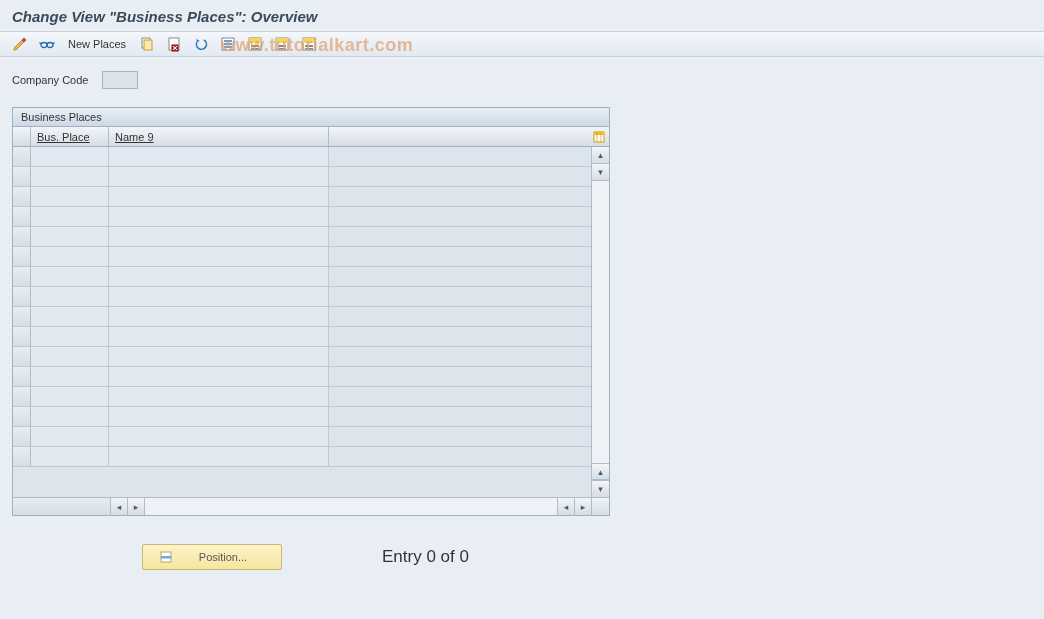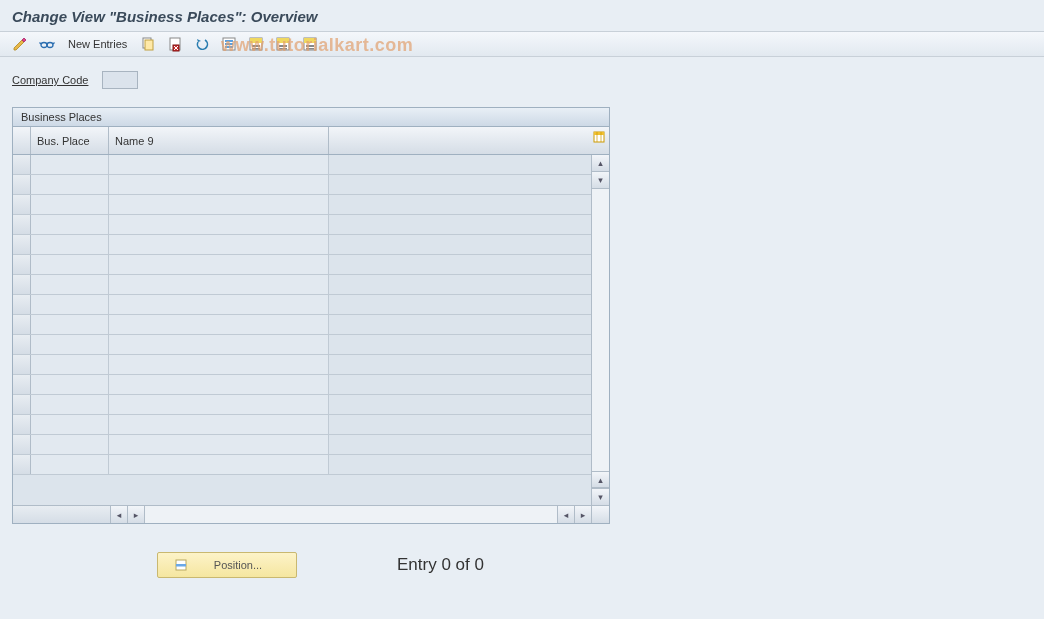--- a/index.html
+++ b/index.html
@@ -63,21 +63,20 @@
       pointer-events: none;
     }
     .content {
       padding: 14px 12px 0 12px;
     }
     .field-row {
       display: flex;
       align-items: center;
       gap: 14px;
       margin-bottom: 18px;
-      text-decoration: underline;
     }
     .field-label {
       font-size: 11px;
       color: #333;
     }
     .field-input {
       width: 36px;
       height: 18px;
       background: #dbe3ec;
       border: 1px solid #a8b4c0;
@@ -93,22 +92,23 @@
       background: linear-gradient(#e8eff6, #cdd9e6);
       border-bottom: 1px solid #9fb0c0;
       padding: 3px 8px;
       font-size: 11px;
       color: #333;
     }
     .grid-header-row {
       display: flex;
       background: linear-gradient(#f2f5f9, #d5dde6);
       border-bottom: 1px solid #9fb0c0;
-      height: 28px;
+      height: 20px;
       position: relative;
+      text-decoration: underline;
     }
     .grid-sel-col {
       width: 18px;
       border-right: 1px solid #b0bcc8;
       flex-shrink: 0;
     }
     .grid-col-h {
       border-right: 1px solid #b0bcc8;
       padding: 3px 6px;
       font-size: 11px;
@@ -212,21 +212,20 @@
     .position-btn {
       display: flex;
       align-items: center;
       height: 22px;
       width: 140px;
       background: linear-gradient(#fdf3c8, #f5e6a0);
       border: 1px solid #c9b870;
       border-radius: 2px;
       cursor: pointer;
       padding: 12px;
-      margin-left: 15px;
     }
     .position-icon {
       width: 22px;
       height: 100%;
       display: flex;
       align-items: center;
       justify-content: center;
       border-right: 1px solid #d8cd95;
     }
     .position-label {
@@ -256,21 +255,21 @@
       </svg>
   </span>
   <span class="toolbar-btn">
     <svg class="ico" viewBox="0 0 16 16">
         <ellipse cx="5" cy="9" rx="3" ry="2.5" fill="none" stroke="#2a6db0" stroke-width="1.3"></ellipse>
         <ellipse cx="11" cy="9" rx="3" ry="2.5" fill="none" stroke="#2a6db0" stroke-width="1.3"></ellipse>
         <path d="M8 9 Q8 7.5 8 9" stroke="#2a6db0" stroke-width="1.3"></path>
         <path d="M2 8 L0.5 6.5 M14 8 L15.5 6.5" stroke="#2a6db0" stroke-width="1.3"></path>
       </svg>
   </span>
-  <span class="toolbar-label">New Entries</span>
+  <span class="toolbar-label">New Places</span>
   <span class="toolbar-btn">
     <svg class="ico" viewBox="0 0 16 16">
         <rect x="3" y="2" width="8" height="10" fill="#fff" stroke="#888"></rect>
         <rect x="5" y="4" width="8" height="10" fill="#ffe9a8" stroke="#c0a040"></rect>
       </svg>
   </span>
   <span class="toolbar-btn">
     <svg class="ico" viewBox="0 0 16 16">
         <rect x="3" y="2" width="10" height="12" fill="#fff" stroke="#888"></rect>
         <rect x="6" y="9" width="6" height="6" fill="#c93030" stroke="#801010"></rect>

